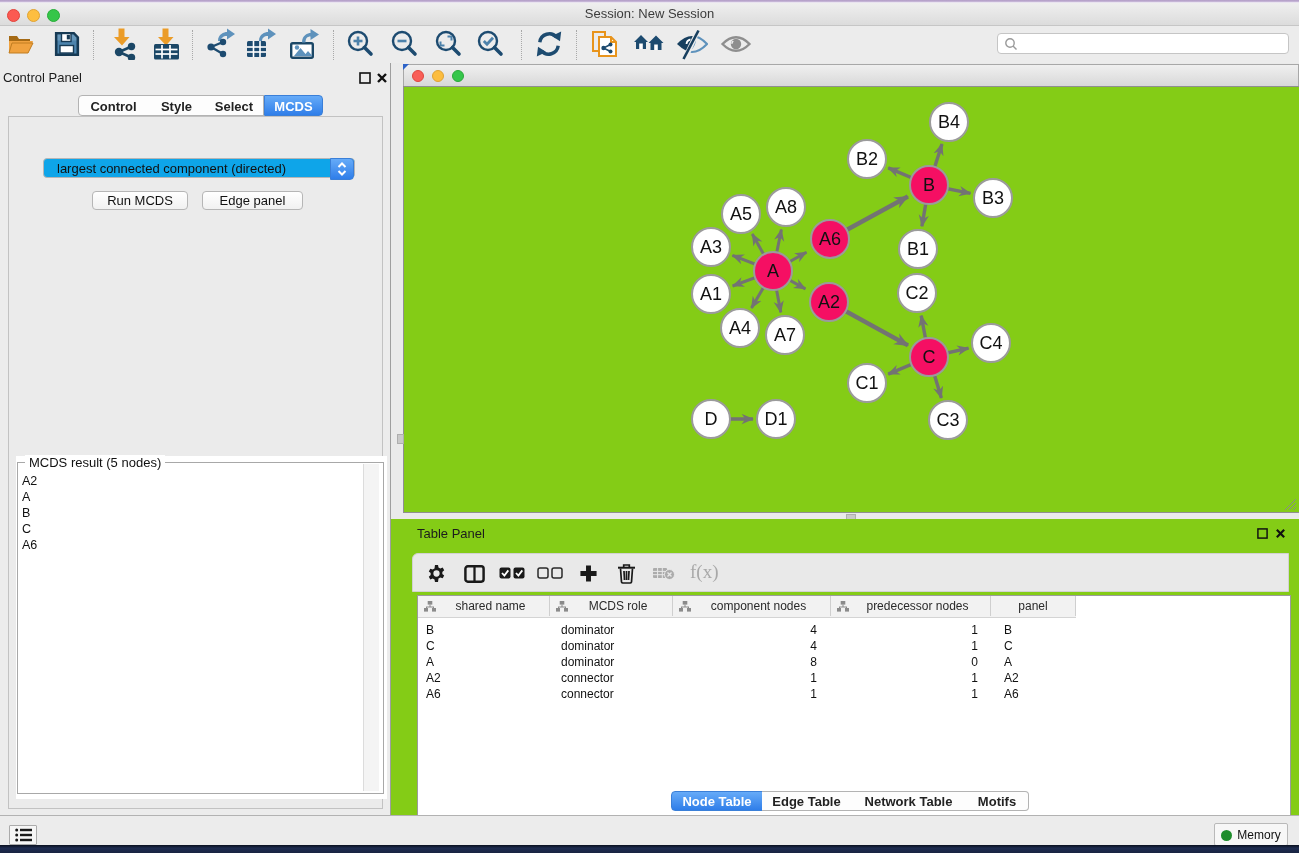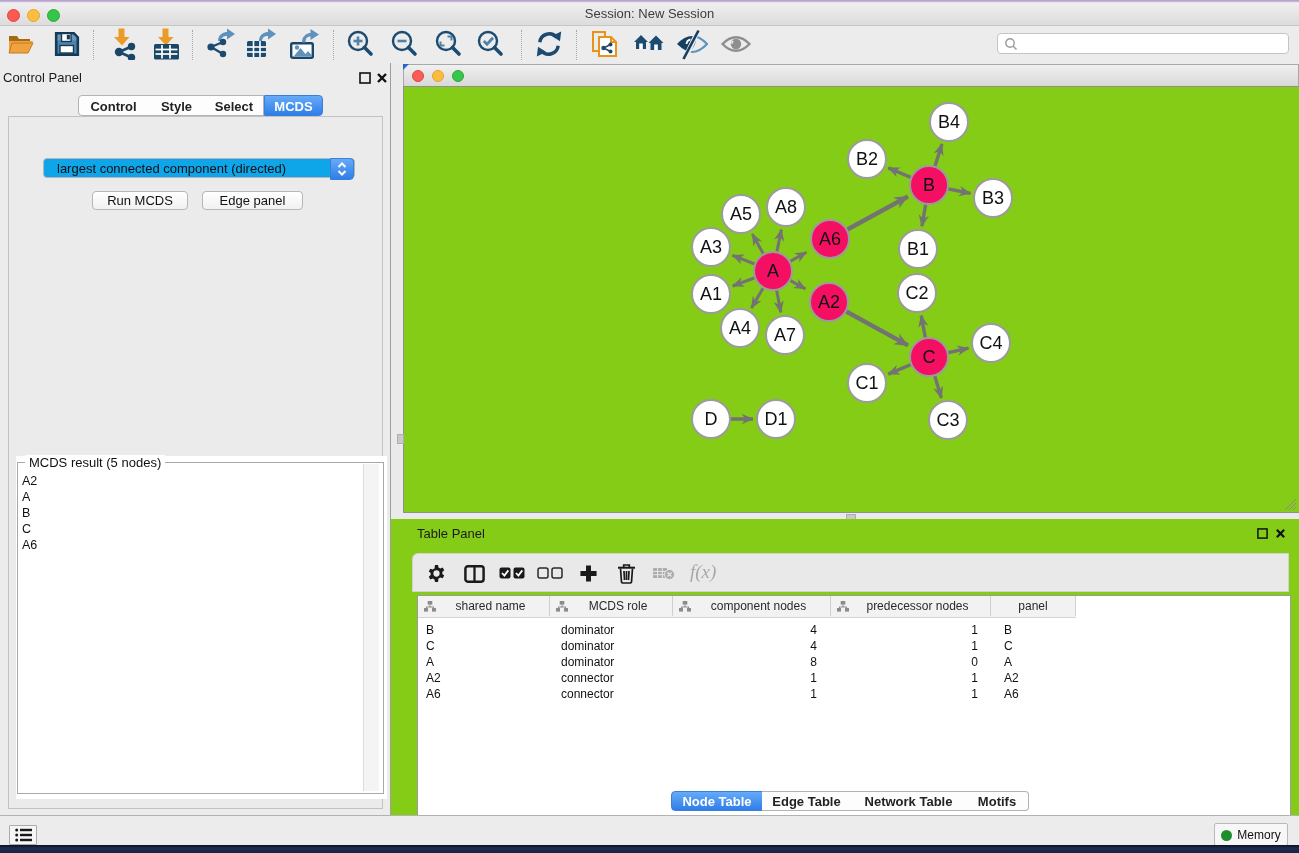--- a/index.html
+++ b/index.html
@@ -379,21 +379,21 @@
         </g>
         <g stroke="#e9e9e9" stroke-width="1">
           <line x1="0" y1="3.4" x2="14" y2="3.4"></line>
           <line x1="0" y1="6.7" x2="14" y2="6.7"></line>
           <line x1="4.6" y1="0" x2="4.6" y2="10"></line>
           <line x1="9.3" y1="0" x2="9.3" y2="10"></line>
         </g>
         <circle cx="16.5" cy="6.5" r="5" fill="#ababab" stroke="#e9e9e9"></circle>
         <path d="M14.5 4.5 l4 4 M18.5 4.5 l-4 4" stroke="#e9e9e9" stroke-width="1.4"></path>
       </svg>
-  <div class="abs" style="left:277px;top:7px;font-family:'Liberation Serif',serif;font-style:italic;font-size:19px;color:#a8a8a8">f(x)</div>
+  <div class="abs" style="left:277px;top:7px;font-family:'Liberation Serif',serif;font-size:19px;color:#a8a8a8">f(x)</div>
 </div>
 <div class="abs" id="tbl">
   <div class="abs" id="tbl-head">
     <div class="th" style="left:0;width:132px">
           <span style="left:14px">shared name</span>
         </div>
     <div class="th" style="left:132px;width:123px">
           <span style="left:14px">MCDS role</span>
         </div>
     <div class="th" style="left:255px;width:158px">

